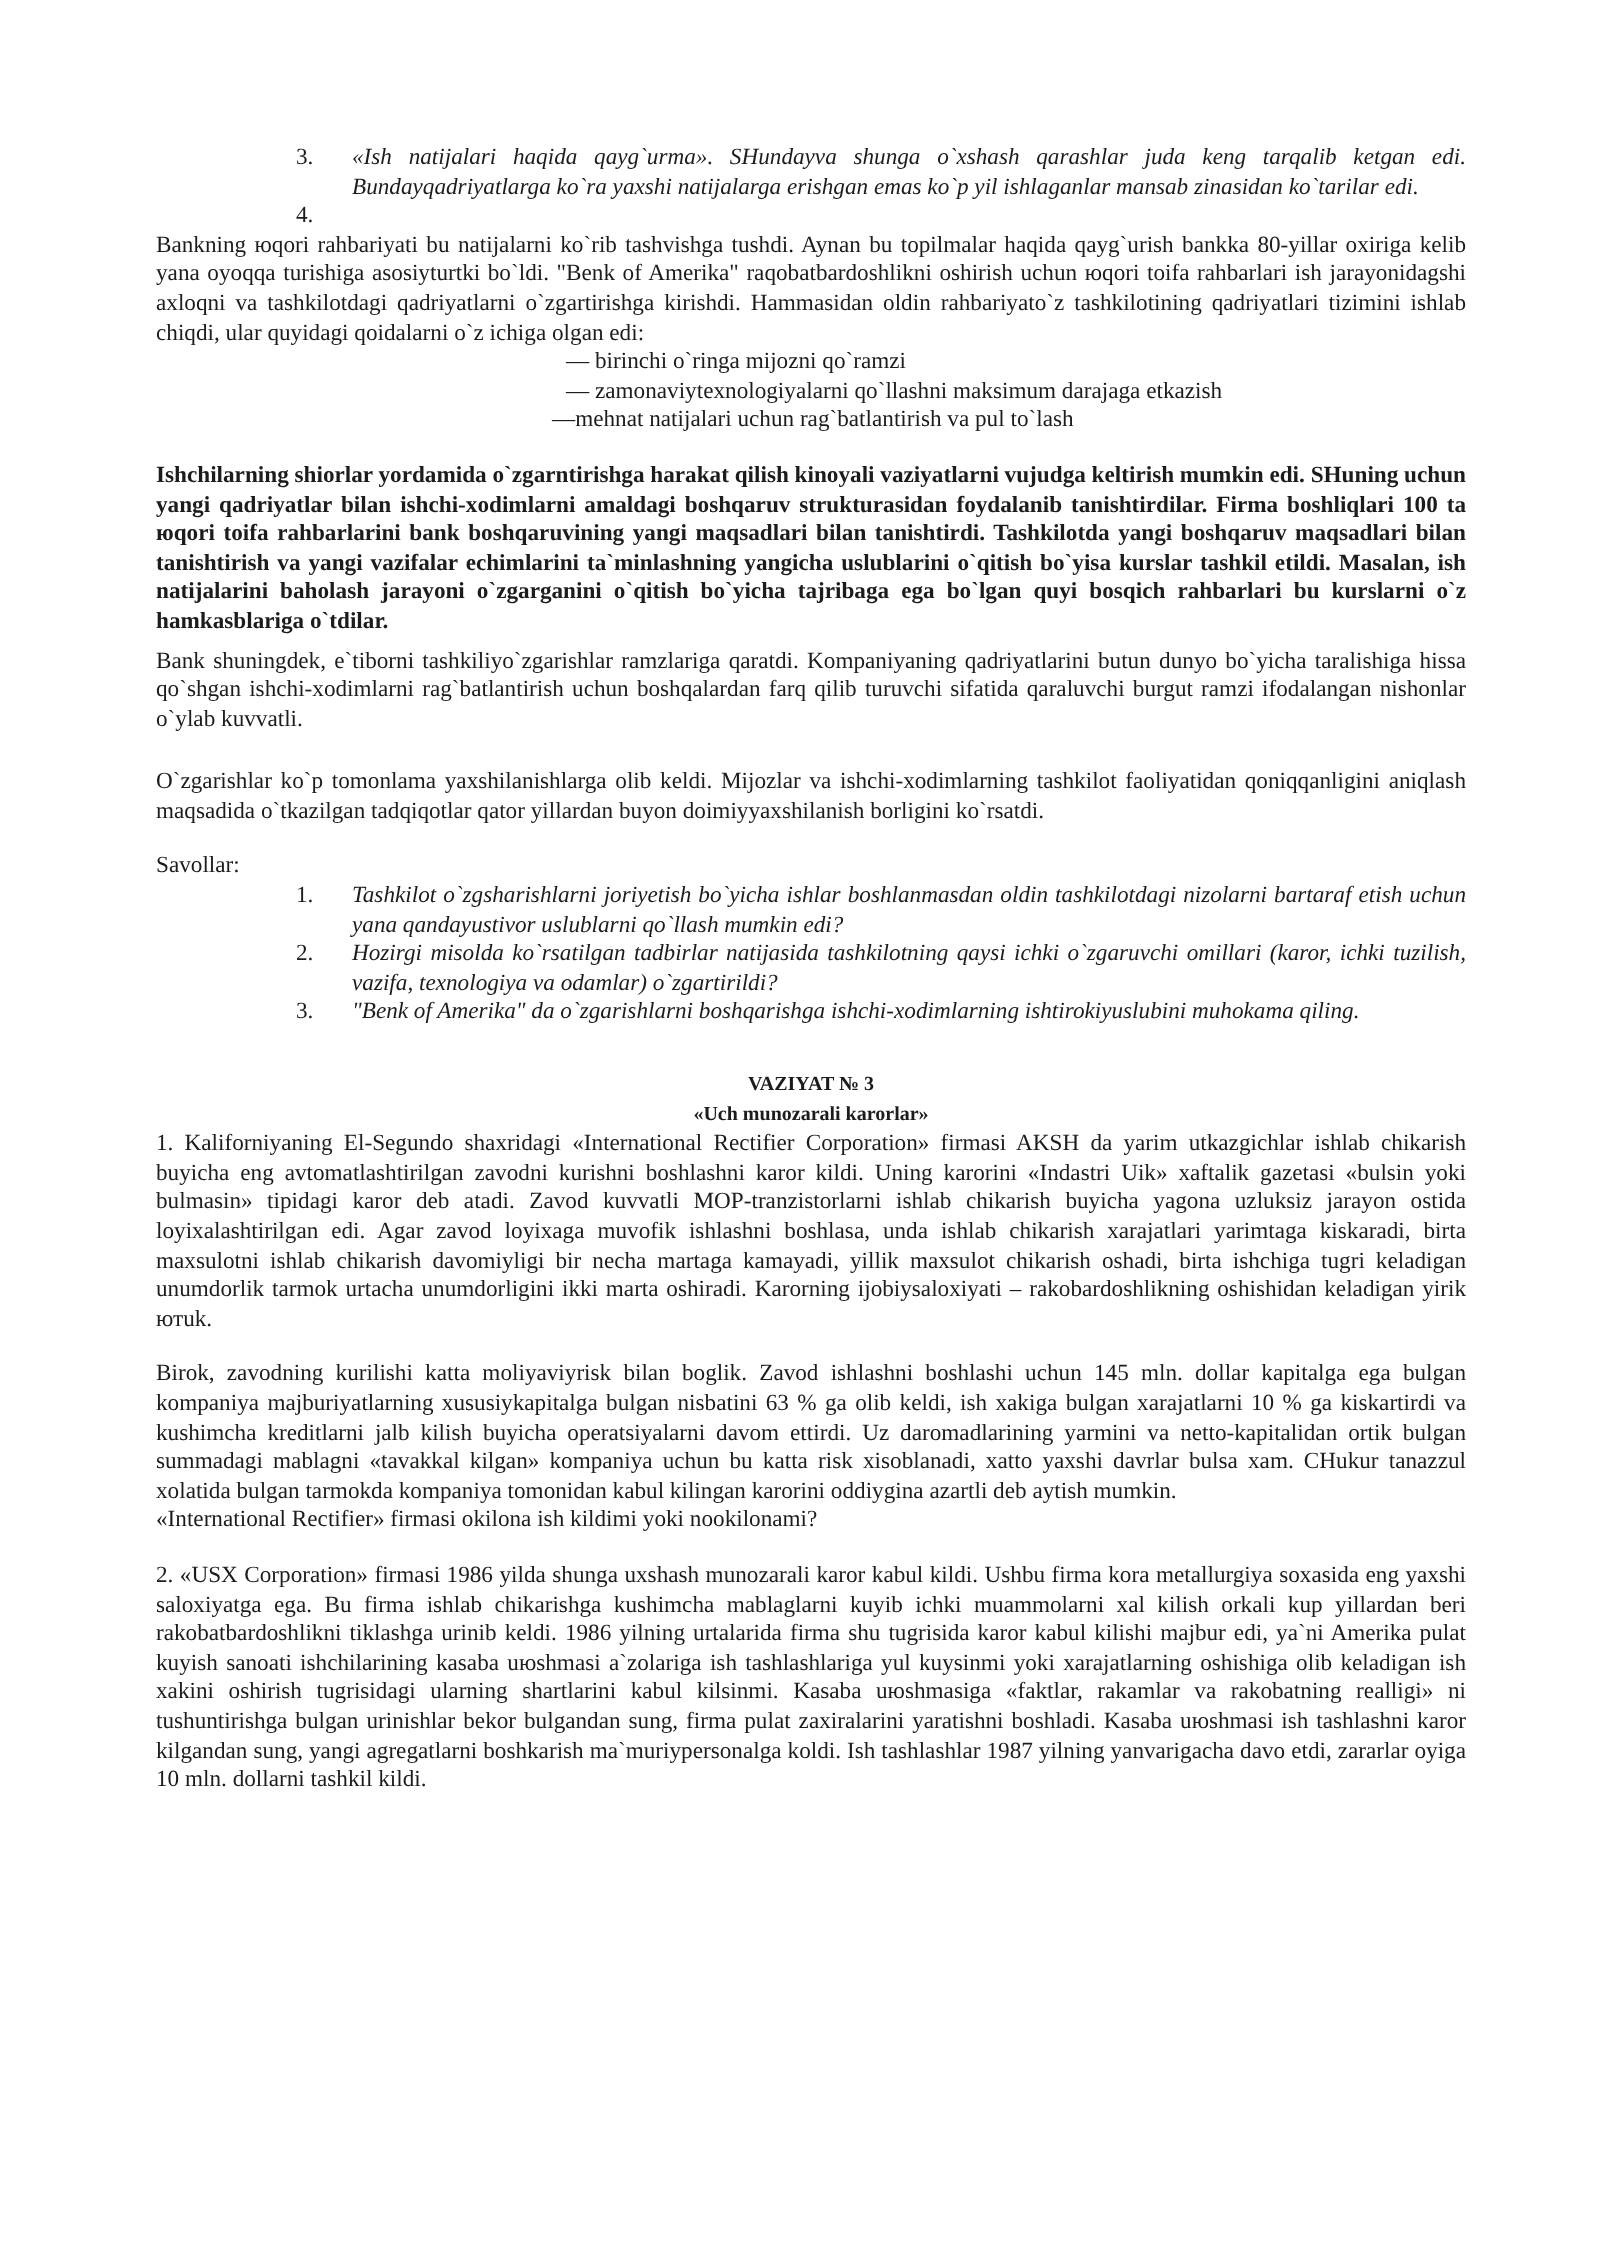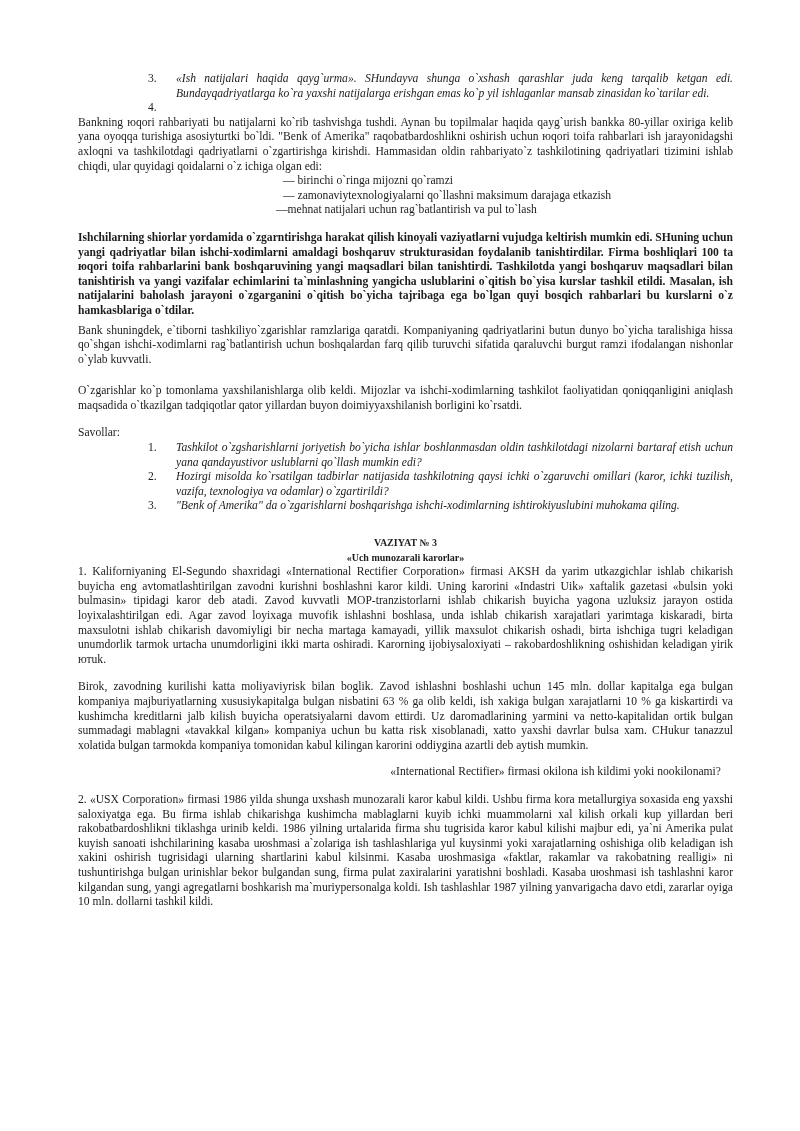--- a/index.html
+++ b/index.html
@@ -54,22 +54,22 @@
     padding-left: 198px;
   }
   .bold { font-weight: normal; }
   .center-head {
     text-align: center;
     font-weight: bold;
     font-size: 10px;
     margin: 0;
   }
   .question-line {
-    text-align: right;
-    margin: 12px;
+    text-align: left;
+    margin: 0;
   }
 </style>
 </head>
 <body>
 
 <div class="page">
 
   <div class="num-list mb-s">
     <div class="num-item">
       <span class="num">3.</span>

